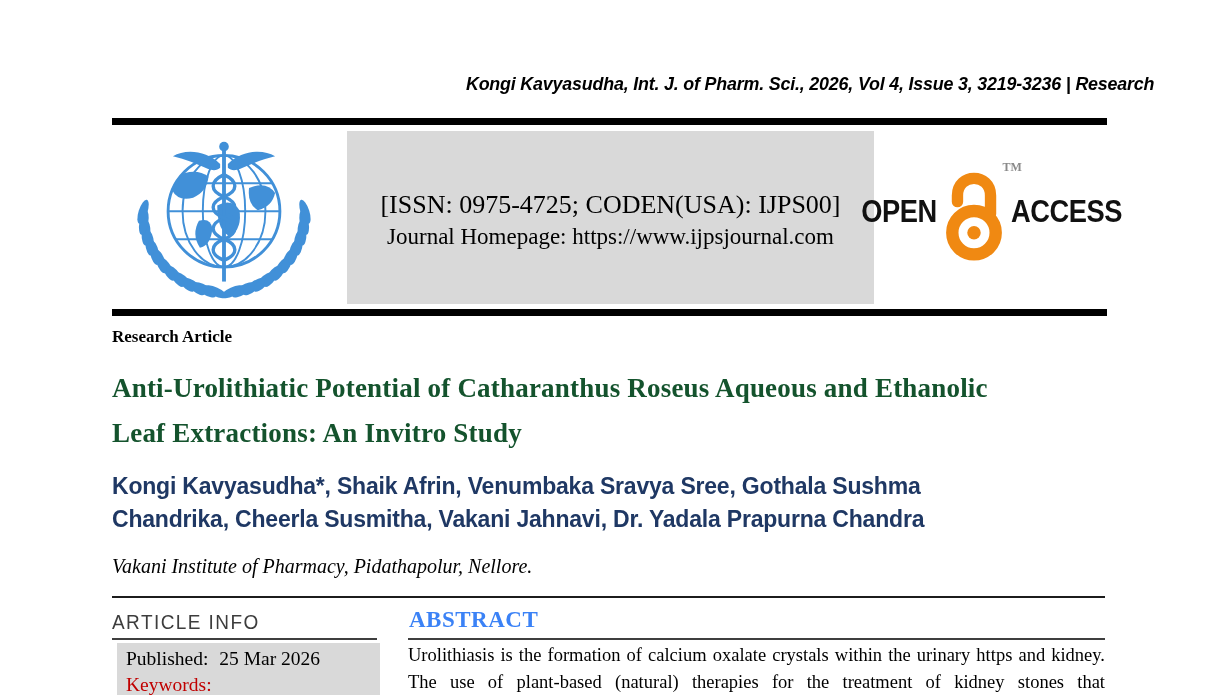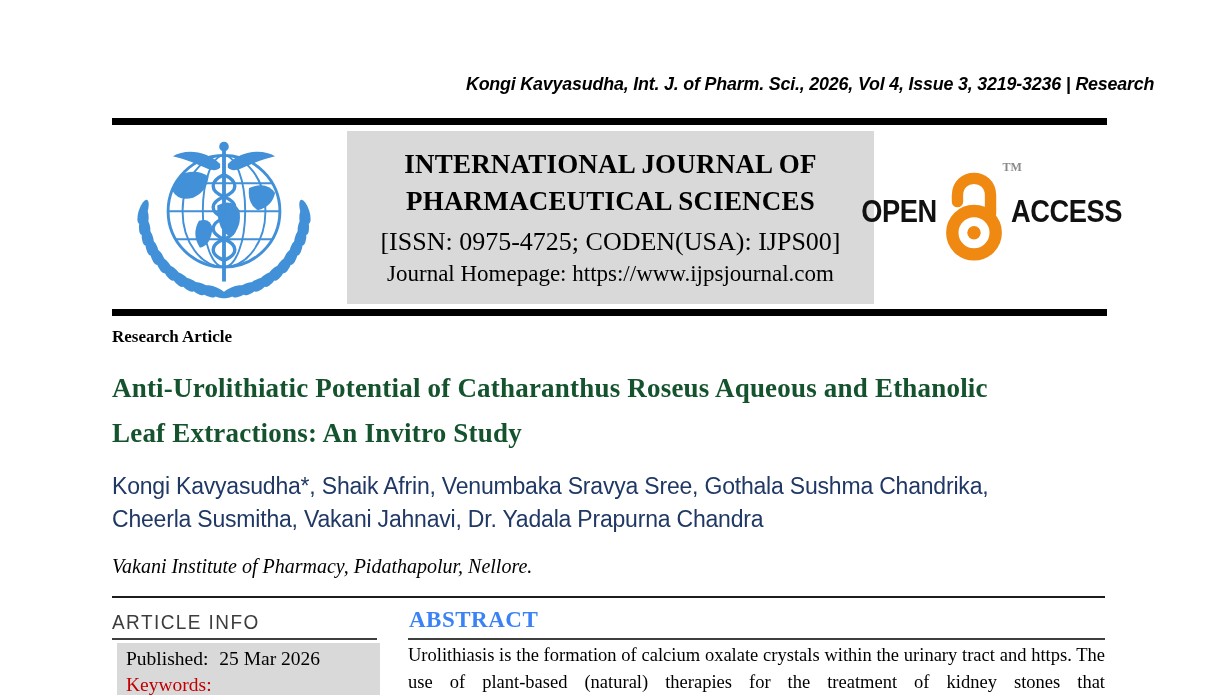--- a/index.html
+++ b/index.html
@@ -45,21 +45,21 @@
     font-family:Liberation Serif, serif;font-size:12px;font-weight:700;color:#8a8a8a;
   }
   
   .section-label{position:absolute;left:112px;top:327px;font-weight:700;font-size:17px;}
   .article-title{
     position:absolute;left:112px;top:366px;width:930px;
     color:#14532d;font-weight:700;font-size:27px;line-height:45px;letter-spacing:0.2px;
   }
   .authors{
     position:absolute;left:112px;top:470px;width:920px;
-    font-family:"Liberation Sans", sans-serif;font-weight:400;font-size:23px;line-height:33px;
+    font-family:"Liberation Sans", sans-serif;font-weight:700;font-size:23px;line-height:33px;
     color:#1F3864;letter-spacing:-0.2px;
   }
   .affiliation{position:absolute;left:112px;top:555px;font-style:italic;font-size:20px;}
   
   .info-heading{
     position:absolute;left:112px;top:611px;
     font-family:"Liberation Sans", sans-serif;font-size:20px;color:#3d3d3d;
     letter-spacing:1.5px;transform:scaleX(0.95);transform-origin:left center;
   }
   .info-underline{position:absolute;left:112px;top:638px;width:265px;height:2px;background:#3f3f3f;}
@@ -145,21 +145,20 @@
           <ellipse cx="37.8" cy="123.0" rx="4.6" ry="13" transform="rotate(167.2 37.8 123.0)"></ellipse>
           <ellipse cx="32.8" cy="113.1" rx="4.6" ry="13" transform="rotate(174.8 32.8 113.1)"></ellipse>
           <ellipse cx="29.1" cy="102.6" rx="4.6" ry="13" transform="rotate(182.4 29.1 102.6)"></ellipse>
           <ellipse cx="26.8" cy="91.7" rx="4.6" ry="13" transform="rotate(190.0 26.8 91.7)"></ellipse>
           <ellipse cx="26.0" cy="80.6" rx="4.6" ry="13" transform="rotate(197.6 26.0 80.6)"></ellipse>
         </g>
     </svg>
   </div>
 
   <div class="masthead-box">
-    <div class="journal-name">INTERNATIONAL JOURNAL OF PHARMACEUTICAL SCIENCES</div>
     <div class="issn-line">[ISSN: 0975-4725; CODEN(USA): IJPS00]</div>
     <div class="homepage-line">Journal Homepage: https://www.ijpsjournal.com</div>
   </div>
 
   <div class="oa-wrap">
     <span class="oa-word oa-open">OPEN</span>
     <span class="oa-lock">
       <svg width="62" height="100" viewBox="0 0 60 96">
         <path d="M14,38 L14,32 C14,10 46,10 46,32 L46,50" stroke="#F08912" stroke-width="11" fill="none" stroke-linecap="round"></path>
         <circle cx="30" cy="68" r="21" stroke="#F08912" stroke-width="12" fill="none"></circle>
@@ -183,15 +182,15 @@
   <div class="info-underline"></div>
   <div class="info-panel">
     <div>
       <span class="published-label">Published:</span><span class="published-date">25 Mar 2026</span>
     </div>
     <div class="keywords-label">Keywords:</div>
   </div>
 
   <div class="abstract-heading">ABSTRACT</div>
   <div class="abstract-underline"></div>
-  <p class="abstract-text" style="margin:0;">Urolithiasis is the formation of calcium oxalate crystals within the urinary tract and https. The use of plant-based (natural) therapies for the treatment of kidney stones that</p>
+  <p class="abstract-text" style="margin:0;">Urolithiasis is the formation of calcium oxalate crystals within the urinary https and kidney. The use of plant-based (natural) therapies for the treatment of kidney stones that</p>
 
 </div>
 
 </body></html>

